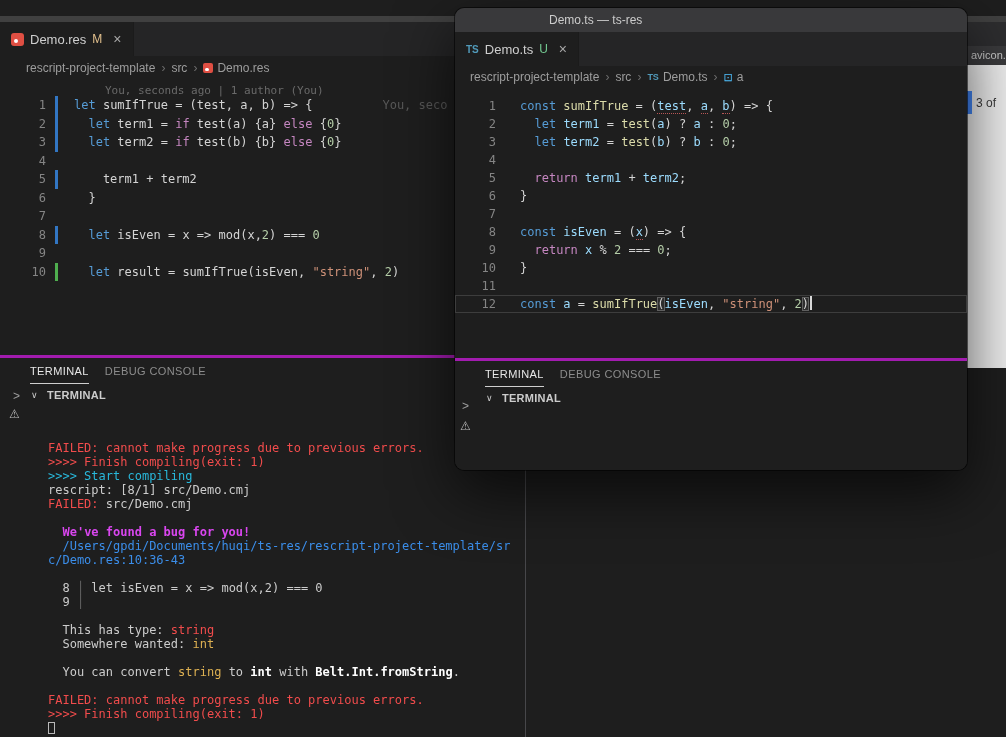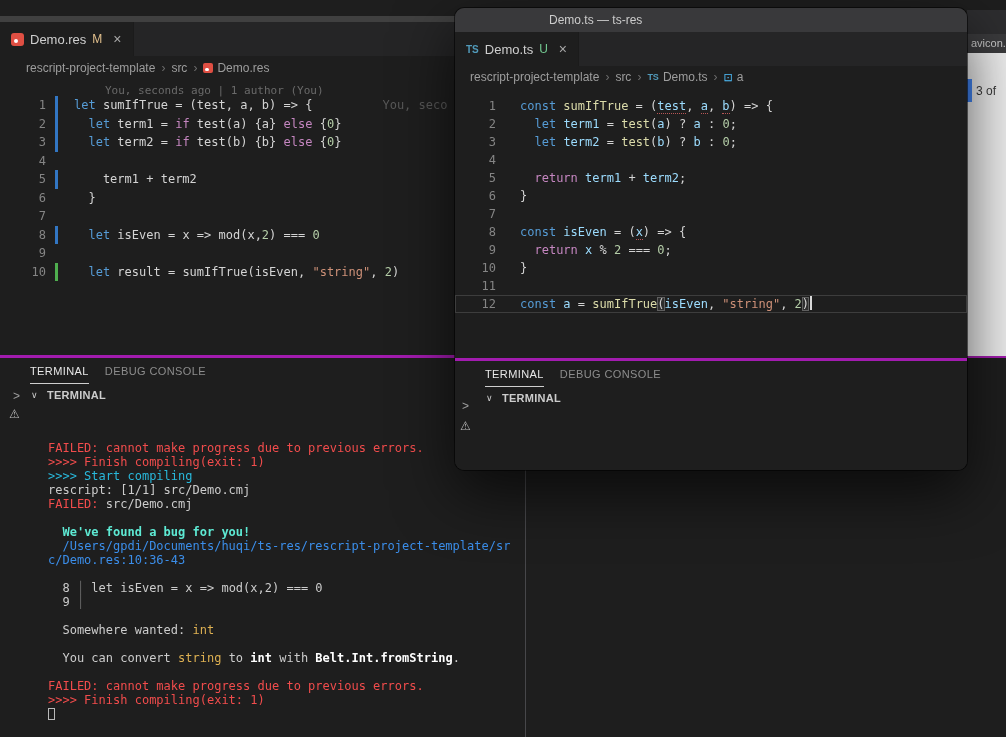--- a/index.html
+++ b/index.html
@@ -67,32 +67,32 @@
   .ptab.active{color:#e7e7e7;border-bottom:1px solid #cfcfcf}
   .psection{display:flex;align-items:center;gap:9px;padding-left:31px;height:22px;color:#cccccc;font-size:11px;font-weight:700;letter-spacing:.3px}
   .chev{font-size:9px;font-weight:400;color:#cccccc}
   .term{font-family:"DejaVu Sans Mono",monospace;font-size:12px}
   .back-panel .term{padding-top:7px;padding-left:48px}
   .front-panel .term{padding-top:13px;padding-left:42px}
   .tline{height:14px;line-height:14px;white-space:pre}
   .t-fg{color:#cccccc}.t-boldfg{color:#fff;font-weight:700}.t-dim{color:#666}
   .t-red{color:#f14c4c}.t-redb{color:#f14c4c;font-weight:700}
   .t-cyan{color:#29b8db}.t-blue{color:#3b8eea}
-  .t-amber{color:#ddb052}.t-amberb{color:#5eead4;font-weight:700}
+  .t-amber{color:#ddb052}.t-amberb{color:#d946ef;font-weight:700}
   .hollow-caret{display:inline-block;width:7px;height:12px;border:1px solid #b9b9b9;vertical-align:-2px}
   .rail-chev{position:absolute;color:#9f9f9f;font-size:12px}
   .rail-warn{position:absolute;color:#bdbdbd;font-size:12px}
   .back-panel .rail-chev{left:13px;top:31px}
   .back-panel .rail-warn{left:9px;top:49px}
   .front-panel .rail-chev{left:7px;top:38px}
   .front-panel .rail-warn{left:5px;top:58px}
   .term-divider{position:absolute;left:525px;top:26px;bottom:0;width:1px;background:#47474a}
 
   
-  .side-strip{position:absolute;left:967px;top:10px;width:39px;height:346px;z-index:2;overflow:hidden}
+  .side-strip{position:absolute;left:967px;top:22px;width:39px;height:346px;z-index:2;overflow:hidden}
   .strip-band1{height:24px;background:#2d2d2f}
   .strip-band2{height:19px;background:#3a3a3c;color:#c9c9c9;font-size:11px;line-height:19px;padding-left:4px;white-space:nowrap;overflow:hidden}
   .strip-light{position:absolute;top:43px;left:0;right:0;bottom:0;background:#ececec}
   .find-row{position:absolute;top:26px;left:0;height:23px;display:flex;align-items:center}
   .find-accent{width:5px;height:23px;background:#4285f4;flex:none}
   .find-text{color:#3a3a3a;font-size:12px;margin-left:4px;white-space:nowrap}
 
   
   .front-window{position:absolute;left:455px;top:8px;width:512px;height:462px;background:#1e1e1e;border-radius:9px;overflow:hidden;z-index:3;
                 box-shadow:0 22px 60px rgba(0,0,0,.65),0 0 0 1px rgba(0,0,0,.55)}
@@ -160,30 +160,31 @@
         <span class="psection-label">TERMINAL</span>
       </div>
       <div class="rail-chev">&gt;</div>
       <div class="rail-warn">⚠</div>
       <div class="term" id="back-term">
           <div class="tline">&nbsp;</div>
           <div class="tline">&nbsp;</div>
           <div class="tline"><span class="t-red">FAILED: cannot make progress due to previous errors.</span></div>
           <div class="tline"><span class="t-red">&gt;&gt;&gt;&gt; Finish compiling(exit: 1)</span></div>
           <div class="tline"><span class="t-cyan">&gt;&gt;&gt;&gt; Start compiling</span></div>
-          <div class="tline"><span class="t-fg">rescript: [1/1] src/Demo.cmj</span></div>
+          <div class="tline"><span class="t-fg">rescript: [8/1] src/Demo.cmj</span></div>
           <div class="tline"><span class="t-red">FAILED: </span><span class="t-fg">src/Demo.cmj</span></div>
           <div class="tline">&nbsp;</div>
           <div class="tline"><span class="t-fg">  </span><span class="t-amberb">We've found a bug for you!</span></div>
           <div class="tline"><span class="t-fg">  </span><span class="t-blue">/Users/gpdi/Documents/huqi/ts-res/rescript-project-template/sr</span></div>
           <div class="tline"><span class="t-blue">c/Demo.res:10:36-43</span></div>
           <div class="tline">&nbsp;</div>
           <div class="tline"><span class="t-fg">  8 </span><span class="t-dim">│</span><span class="t-fg"> let isEven = x =&gt; mod(x,2) === 0</span></div>
           <div class="tline"><span class="t-fg">  9 </span><span class="t-dim">│</span></div>
           <div class="tline">&nbsp;</div>
+          <div class="tline"><span class="t-fg">  This has type: </span><span class="t-red">string</span></div>
           <div class="tline"><span class="t-fg">  Somewhere wanted: </span><span class="t-amber">int</span></div>
           <div class="tline">&nbsp;</div>
           <div class="tline"><span class="t-fg">  You can convert </span><span class="t-amber">string</span><span class="t-fg"> to </span><span class="t-boldfg">int</span><span class="t-fg"> with </span><span class="t-boldfg">Belt.Int.fromString</span><span class="t-fg">.</span></div>
           <div class="tline">&nbsp;</div>
           <div class="tline"><span class="t-red">FAILED: cannot make progress due to previous errors.</span></div>
           <div class="tline"><span class="t-red">&gt;&gt;&gt;&gt; Finish compiling(exit: 1)</span></div>
           <div class="tline"><span class="hollow-caret"></span></div>
         </div>
       <div class="term-divider"></div>
     </div>

